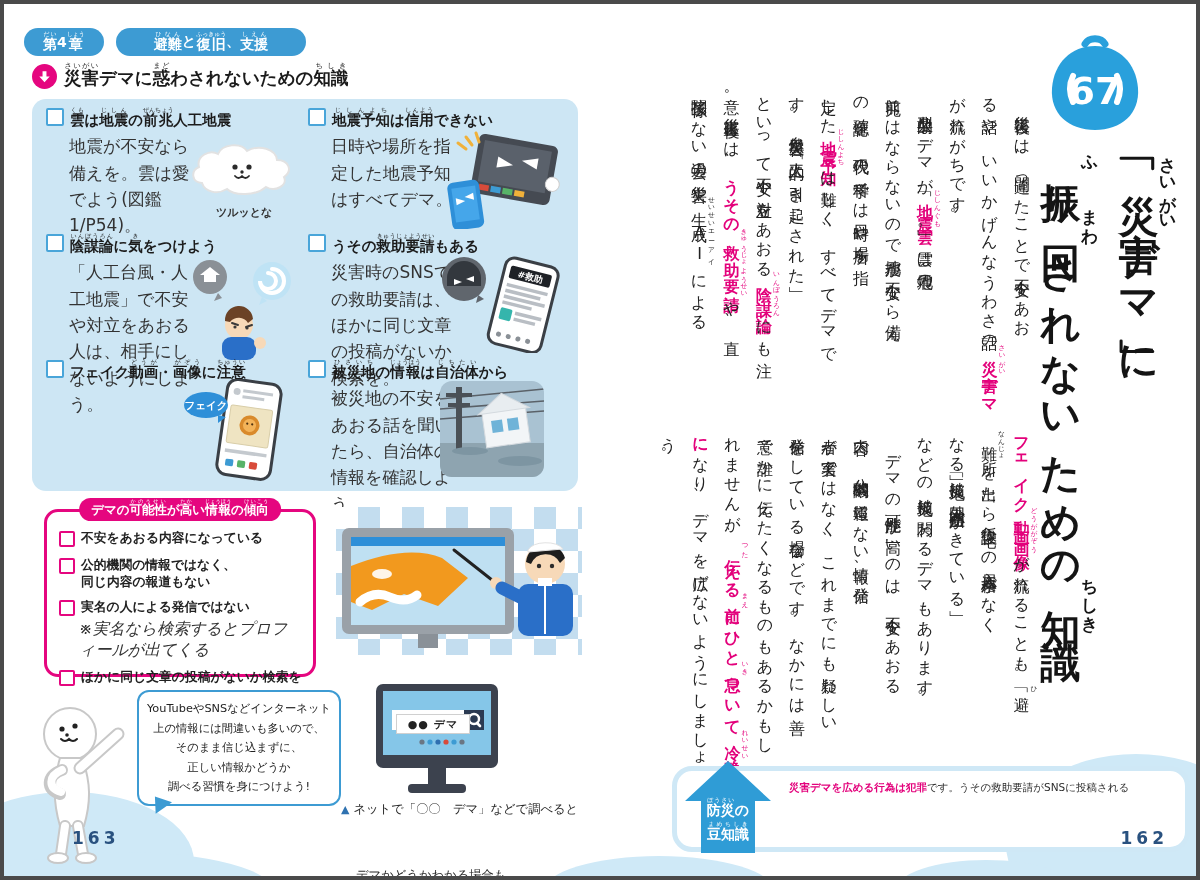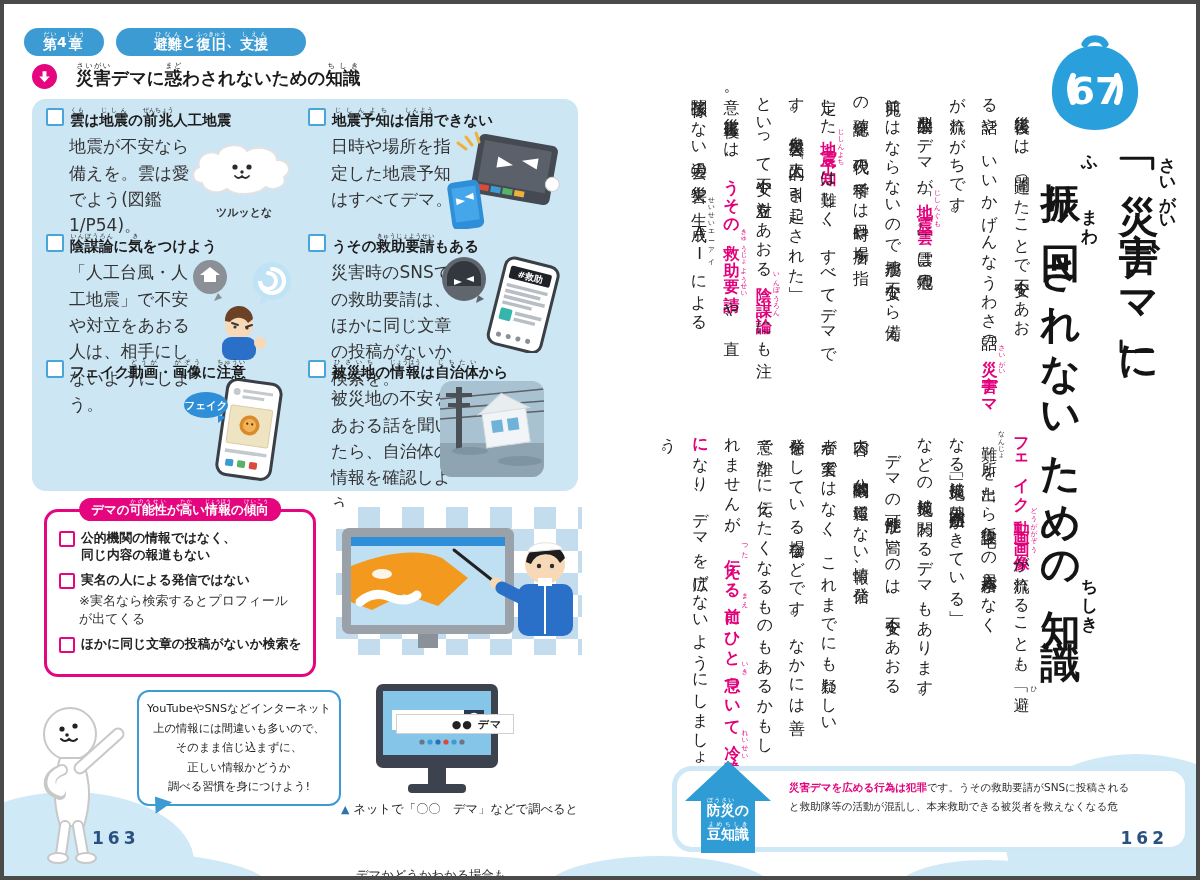--- a/index.html
+++ b/index.html
@@ -6,21 +6,21 @@
   .page{position:relative;width:1200px;height:880px;background:#ffffff;overflow:hidden;
         border:4px solid #4a4a4a;box-sizing:border-box;
         font-family:"DejaVu Sans",sans-serif;color:#222;}
   rt{font-size:0.42em;font-weight:400;letter-spacing:0;}
   
   .pill{position:absolute;background:#3d9bd3;color:#fff;border-radius:15px;
         display:flex;align-items:center;justify-content:center;font-weight:700;font-size:14px;}
   .pill rt{color:#fff;}
   #chapter-pill{left:20px;top:24px;width:80px;height:28px;}
   #section-pill{left:112px;top:24px;width:190px;height:28px;}
-  #main-heading{position:absolute;left:28px;top:58px;display:flex;align-items:flex-end;gap:19px;
+  #main-heading{position:absolute;left:28px;top:58px;display:flex;align-items:flex-end;gap:7px;
         font-size:17.5px;font-weight:700;color:#1b1b1b;}
   .arrow-circle{width:25px;height:25px;border-radius:50%;background:#e5067f;flex:none;
         display:flex;align-items:center;justify-content:center;margin-bottom:1px;}
   #check-panel{position:absolute;left:28px;top:95px;width:546px;height:392px;
         background:#cde6f4;border-radius:14px;}
   .ck-item{position:absolute;width:256px;}
   .ck-head{display:flex;align-items:flex-end;line-height:1.05;}
   .checkbox{display:inline-block;width:14px;height:14px;background:#fff;border:2.5px solid #49a5d9;
         border-radius:2px;margin-right:6px;flex:none;margin-bottom:2px;}
   .ck-title{font-size:14.5px;font-weight:700;color:#1b1b1b;white-space:nowrap;}
@@ -30,38 +30,38 @@
   
   #trends-box{position:absolute;left:40px;top:505px;width:272px;height:168px;background:#fff;
         border:3px solid #e5067f;border-radius:14px;box-sizing:border-box;}
   #trends-title{position:absolute;left:50%;top:-14px;transform:translateX(-50%);
         background:#e5067f;color:#fff;border-radius:13px;padding:2px 12px;white-space:nowrap;
         font-size:12.5px;font-weight:700;}
   #trends-title rt{color:#fff;}
   .tr-item{display:flex;align-items:flex-start;margin:7px 0 0 12px;}
   .tr-item .checkbox{border-color:#e5067f;width:12px;height:12px;margin-top:2px;}
   .tr-text{font-size:12.8px;font-weight:700;color:#222;line-height:1.35;white-space:pre-line;}
-  .tr-note{margin:1px 16px 0 32px;font-size:13px;color:#333;}
+  .tr-note{margin:1px 16px 0 32px;font-size:16px;color:#333;font-style:italic;}
   
   .checker{position:absolute;left:332px;top:503px;width:246px;height:148px;
         background:repeating-conic-gradient(#c3ddef 0% 25%,#ffffff 0% 50%);background-size:44px 44px;}
   .caption{position:absolute;font-size:12.3px;color:#2b2b2b;line-height:1.55;}
   .cap-mark{color:#2f72b0;font-size:11px;}
   #search-overlay{position:absolute;left:392px;top:710px;width:72px;height:18px;background:#fff;
         border:1px solid #d0d0d0;display:flex;align-items:center;justify-content:center;
-        font-size:11px;font-weight:700;color:#222;letter-spacing:1px;padding-left:44px;}
+        font-size:11px;font-weight:700;color:#222;letter-spacing:1px;}
   
   #speech-bubble{position:absolute;left:133px;top:686px;width:200px;height:112px;background:#fff;
         border:2.5px solid #3d9bd3;border-radius:12px;display:flex;flex-direction:column;
         justify-content:center;text-align:center;font-size:11.3px;color:#222;line-height:1.72;}
   #bubble-tail{position:absolute;left:148px;top:795px;width:0;height:0;
         border-left:6px solid transparent;border-right:12px solid transparent;
         border-top:16px solid #3d9bd3;transform:rotate(18deg);}
   .page-num{position:absolute;font-size:17px;font-weight:700;letter-spacing:4px;color:#29517f;}
-  #page-num-left{left:88px;top:824px;}
+  #page-num-left{left:68px;top:824px;}
   #page-num-right{right:28px;top:824px;}
   .blob{position:absolute;background:#cfe9f7;border-radius:50%;}
   
   .vtext{writing-mode:vertical-rl;position:absolute;color:#222;}
   .vbody{font-size:16px;line-height:32px;letter-spacing:1.5px;height:358px;}
   #body-block1{top:82px;right:158px;}
   #body-block2{top:422px;right:158px;}
   .vcol{}
   .indent{text-indent:17px;}
   .hl{color:#e3017b;font-weight:700;}
@@ -283,20 +283,24 @@
         </svg>
       </div>
     </div>
   </div>
 
   <div id="trends-box">
     <div id="trends-title"><span>デマの</span><ruby><span>可能性</span><rt>かのうせい</rt></ruby><span>が</span><ruby><span>高</span><rt>たか</rt></ruby><span>い</span><ruby><span>情報</span><rt>じょうほう</rt></ruby><span>の</span><ruby><span>傾向</span><rt>けいこう</rt></ruby></div>
     <div style="height:10px;"></div>
     <div class="tr-item">
       <span class="checkbox"></span>
+      <span class="tr-text">不安をあおる内容になっている</span>
+      </div>
+    <div class="tr-item">
+      <span class="checkbox"></span>
       <span class="tr-text">公的機関の情報ではなく、
 同じ内容の報道もない</span>
       </div>
     <div class="tr-item">
       <span class="checkbox"></span>
       <span class="tr-text">実名の人による発信ではない</span>
       </div>
     <div class="tr-note">※実名なら検索するとプロフィールが出てくる</div>
     <div class="tr-item">
       <span class="checkbox"></span>
@@ -431,19 +435,18 @@
       <svg width="86" height="92" viewBox="0 0 86 92">
         <path d="M43 0 L86 40 L70 40 L70 92 L16 92 L16 40 L0 40 Z" fill="#2f9cd6"></path>
       </svg>
     </div>
     <div id="tips-label">
       <div><ruby><span>防災</span><rt>ぼうさい</rt></ruby><span>の</span></div>
       <div><ruby><span>豆知識</span><rt>まめちしき</rt></ruby></div>
     </div>
     <div id="tips-lines">
         <div><span class="hl">災害デマを広める行為は犯罪</span><span>です。うその救助要請がSNSに投稿される</span></div>
-        <div><span>と救助隊等の活動が混乱し、本来救助できる被災者を救えなくなる危</span></div>
       </div>
   </div>
 
   <div class="page-num" id="page-num-right">162</div>
 
 </div>
 
 </body></html>

